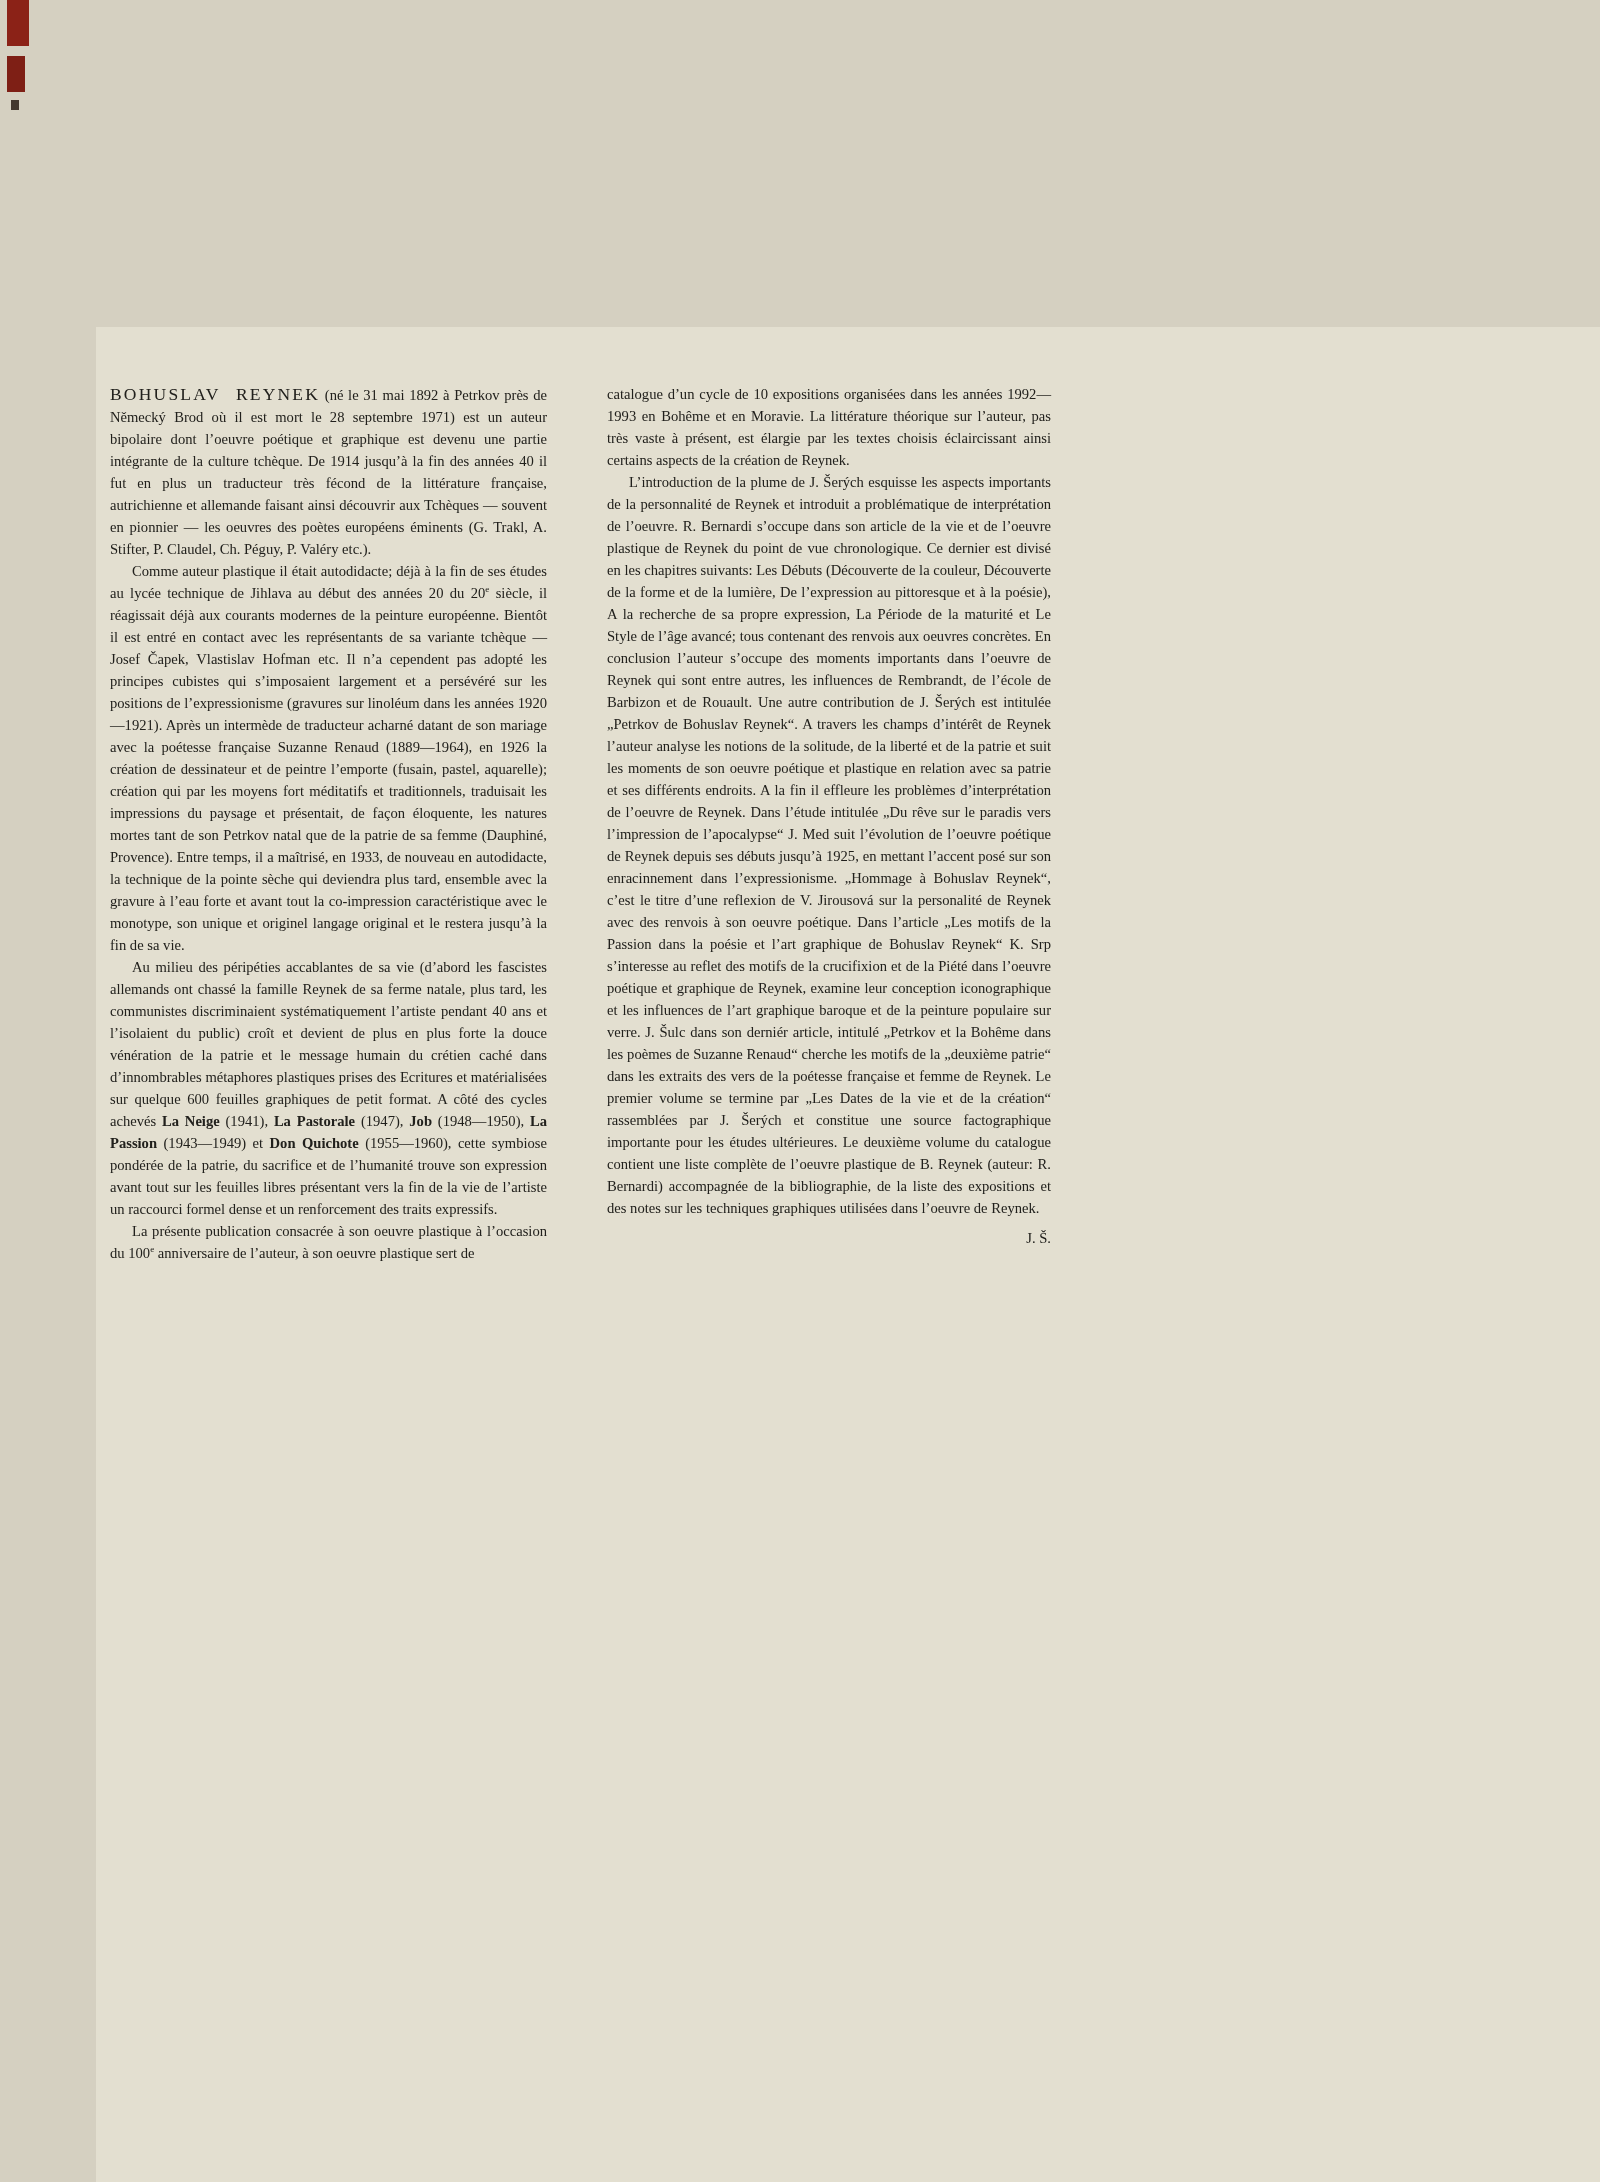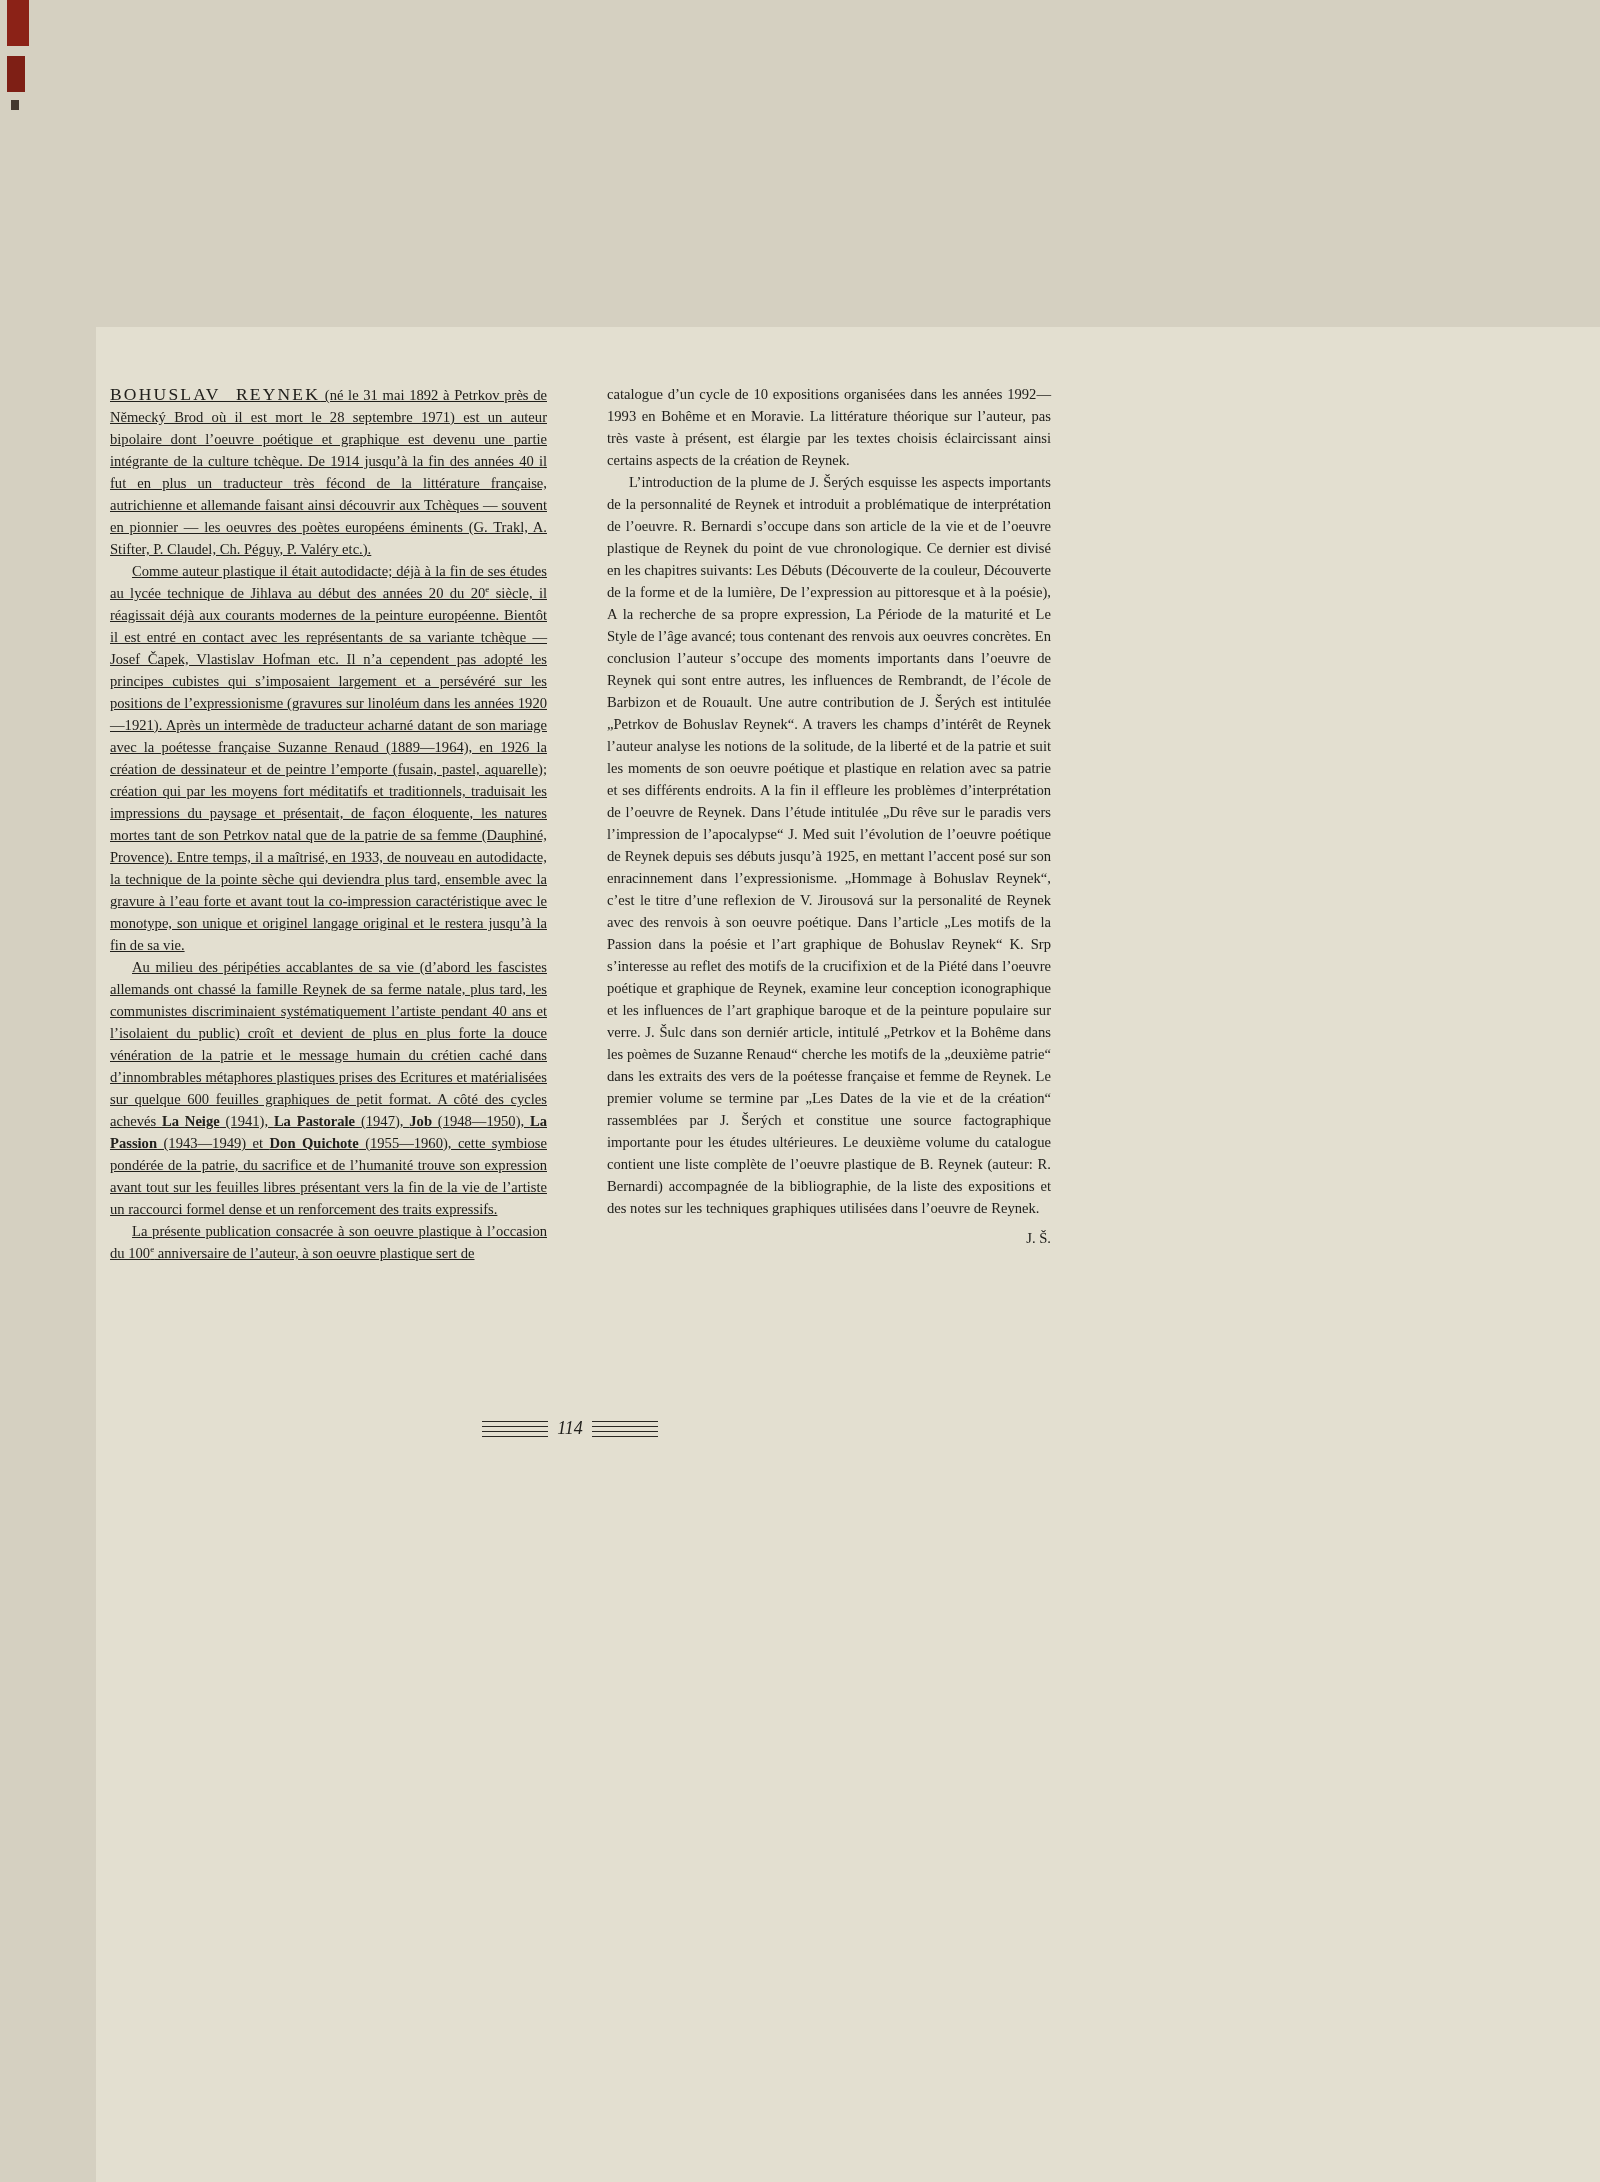--- a/index.html
+++ b/index.html
@@ -29,21 +29,21 @@
 
   .column {
     position: absolute;
     top: 383px;
     color: #21201c;
     font-size: 14.6px;
     line-height: 22px;
     text-align: justify;
     hyphens: auto; -webkit-hyphens: auto;
   }
-  #left-col  { left: 110px; width: 437px; text-decoration: underline; }
+  #left-col  { left: 110px; width: 437px; }
   #right-col { left: 607px; width: 444px; }
 
   .column p { margin: 0; }
   .column p.indent { text-indent: 22px; }
   .column p.align-right { text-align: right; text-indent: 0; margin-top: 8px; }
 
   .lead {
     font-size: 17.5px;
     letter-spacing: 2.2px;
     word-spacing: 8px;
@@ -91,19 +91,14 @@
       <p class="indent"><span>Au milieu des péripéties accablantes de sa vie (d’abord les fascistes allemands ont chassé la famille Reynek de sa ferme natale, plus tard, les communistes discriminaient systématiquement l’artiste pendant 40 ans et l’isolaient du public) croît et devient de plus en plus forte la douce vénération de la patrie et le message humain du crétien caché dans d’innombrables métaphores plastiques prises des Ecritures et matérialisées sur quelque 600 feuilles graphiques de petit format. A côté des cycles achevés </span><span class="bold">La Neige</span><span> (1941), </span><span class="bold">La Pastorale</span><span> (1947), </span><span class="bold">Job</span><span> (1948—1950), </span><span class="bold">La Passion</span><span> (1943—1949) et </span><span class="bold">Don Quichote</span><span> (1955—1960), cette symbiose pondérée de la patrie, du sacrifice et de l’humanité trouve son expression avant tout sur les feuilles libres présentant vers la fin de la vie de l’artiste un raccourci formel dense et un renforcement des traits expressifs.</span></p>
       <p class="indent"><span>La présente publication consacrée à son oeuvre plastique à l’occasion du 100</span><sup>e</sup><span> anniversaire de l’auteur, à son oeuvre plastique sert de</span></p>
     </div>
 
   <div class="column" id="right-col" lang="fr">
       <p><span>catalogue d’un cycle de 10 expositions organisées dans les années 1992—1993 en Bohême et en Moravie. La littérature théorique sur l’auteur, pas très vaste à présent, est élargie par les textes choisis éclaircissant ainsi certains aspects de la création de Reynek.</span></p>
       <p class="indent"><span>L’introduction de la plume de J. Šerých esquisse les aspects importants de la personnalité de Reynek et introduit a problématique de interprétation de l’oeuvre. R. Bernardi s’occupe dans son article de la vie et de l’oeuvre plastique de Reynek du point de vue chronologique. Ce dernier est divisé en les chapitres suivants: Les Débuts (Découverte de la couleur, Découverte de la forme et de la lumière, De l’expression au pittoresque et à la poésie), A la recherche de sa propre expression, La Période de la maturité et Le Style de l’âge avancé; tous contenant des renvois aux oeuvres concrètes. En conclusion l’auteur s’occupe des moments importants dans l’oeuvre de Reynek qui sont entre autres, les influences de Rembrandt, de l’école de Barbizon et de Rouault. Une autre contribution de J. Šerých est intitulée „Petrkov de Bohuslav Reynek“. A travers les champs d’intérêt de Reynek l’auteur analyse les notions de la solitude, de la liberté et de la patrie et suit les moments de son oeuvre poétique et plastique en relation avec sa patrie et ses différents endroits. A la fin il effleure les problèmes d’interprétation de l’oeuvre de Reynek. Dans l’étude intitulée „Du rêve sur le paradis vers l’impression de l’apocalypse“ J. Med suit l’évolution de l’oeuvre poétique de Reynek depuis ses débuts jusqu’à 1925, en mettant l’accent posé sur son enracinnement dans l’expressionisme. „Hommage à Bohuslav Reynek“, c’est le titre d’une reflexion de V. Jirousová sur la personalité de Reynek avec des renvois à son oeuvre poétique. Dans l’article „Les motifs de la Passion dans la poésie et l’art graphique de Bohuslav Reynek“ K. Srp s’interesse au reflet des motifs de la crucifixion et de la Piété dans l’oeuvre poétique et graphique de Reynek, examine leur conception iconographique et les influences de l’art graphique baroque et de la peinture populaire sur verre. J. Šulc dans son derniér article, intitulé „Petrkov et la Bohême dans les poèmes de Suzanne Renaud“ cherche les motifs de la „deuxième patrie“ dans les extraits des vers de la poétesse française et femme de Reynek. Le premier volume se termine par „Les Dates de la vie et de la création“ rassemblées par J. Šerých et constitue une source factographique importante pour les études ultérieures. Le deuxième volume du catalogue contient une liste complète de l’oeuvre plastique de B. Reynek (auteur: R. Bernardi) accompagnée de la bibliographie, de la liste des expositions et des notes sur les techniques graphiques utilisées dans l’oeuvre de Reynek.</span></p>
       <p class="align-right"><span>J. Š.</span></p>
     </div>
 
-  <div class="footer">
-    <div class="rule-stack"></div>
-    <div class="page-number">114</div>
-    <div class="rule-stack"></div>
-  </div>
 
 </div>
 
 </body></html>

